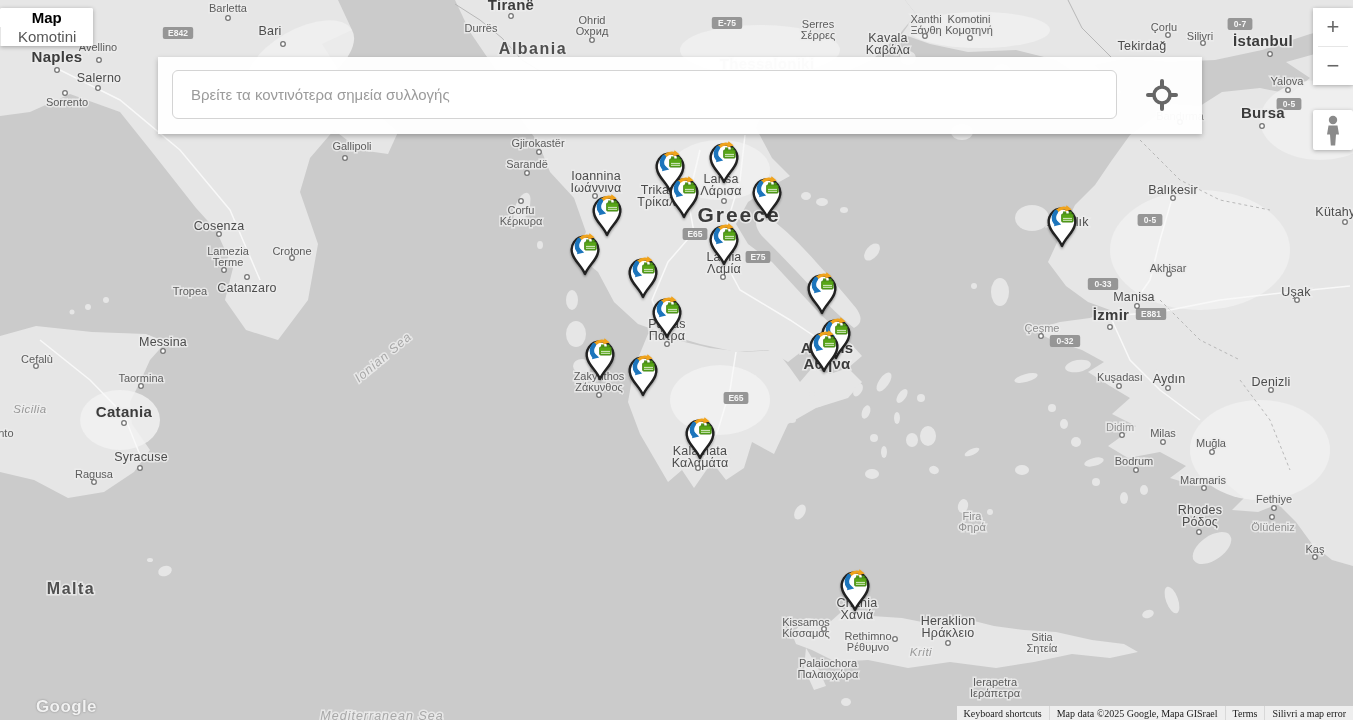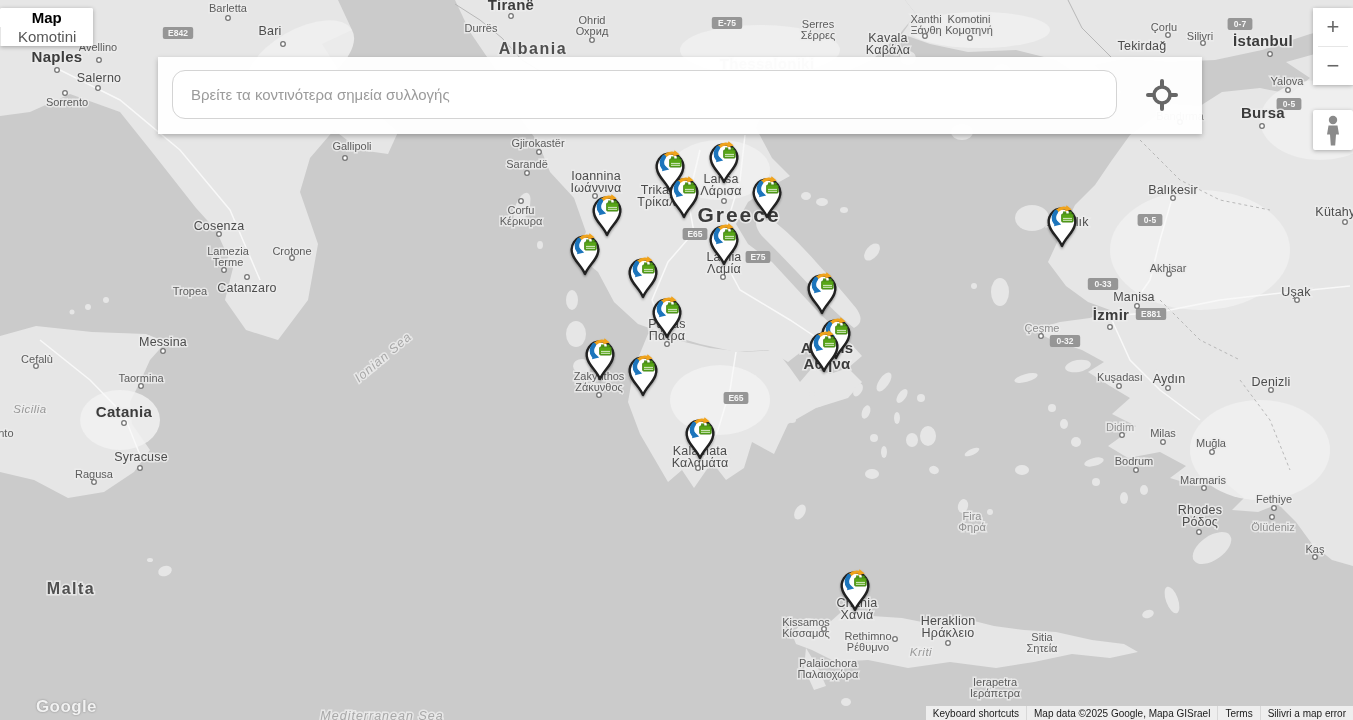--- a/index.html
+++ b/index.html
@@ -11,41 +11,41 @@
   .maptype{position:absolute;left:0;top:8px;z-index:6;display:flex;background:#fff;border-radius:2px;
            box-shadow:0 1px 4px rgba(0,0,0,.3);height:38px;overflow:hidden;flex-direction:column;}
   .maptype button{border:none;background:#fff;height:38px;padding:0 17px;font-size:15px;cursor:pointer;}
   .maptype .sel{font-weight:bold;color:#000;}
   .maptype .unsel{color:#565656;border-left:1px solid #e6e6e6;}
 
   
   .search-panel{position:absolute;left:158px;top:57px;width:1044px;height:77px;z-index:5;
                 background:rgba(255,255,255,.95);box-shadow:0 2px 5px rgba(0,0,0,.25);}
   .search-input{position:absolute;left:14px;top:13px;width:945px;height:49px;border:1px solid #d4d4d4;
-                border-radius:13px;font-size:15px;color:#333;padding:0 18px;outline:none;background:#fff;}
+                border-radius:6px;font-size:15px;color:#333;padding:0 18px;outline:none;background:#fff;}
   .search-input::placeholder{color:#9b9b9b;}
   .locate-btn{position:absolute;left:986px;top:20px;width:36px;height:36px;border:none;background:transparent;
               cursor:pointer;padding:0;}
 
   
   .zoomctl{position:absolute;left:1313px;top:8px;width:40px;z-index:6;background:#fff;border-radius:2px;
            box-shadow:0 1px 4px rgba(0,0,0,.3);display:flex;flex-direction:column;}
   .zoomctl button{border:none;background:#fff;width:40px;height:38px;font-size:22px;color:#666;cursor:pointer;line-height:38px;padding:0;}
   .zoomctl .zdiv{height:1px;background:#e6e6e6;margin:0 5px;}
   .pegman-btn{position:absolute;left:1313px;top:110px;width:40px;height:40px;z-index:6;background:#fff;border:none;
               border-radius:2px;box-shadow:0 1px 4px rgba(0,0,0,.3);cursor:pointer;padding:0;}
 
   
   .glogo{position:absolute;left:8px;bottom:3px;z-index:6;font-size:17px;font-weight:bold;color:#f2f2f2;
          letter-spacing:.4px;text-shadow:0 0 2px rgba(110,110,110,.8);margin-left:28px;}
 
   
   .attrib{position:absolute;right:0;bottom:0;z-index:6;display:flex;height:14px;align-items:center;
           font-size:10px;color:#1a1a1a;}
-  .attrib span{background:rgba(245,245,245,.85);padding:1px 7px;height:14px;line-height:13px;white-space:nowrap;}
+  .attrib span{background:rgba(245,245,245,.85);padding:1px 7px;height:14px;line-height:13px;white-space:nowrap;font-family:Liberation Serif, serif;}
   .attrib span + span{border-left:1px solid #d8d8d8;}
   .attrib .lnk{cursor:pointer;}
 </style>
 </head>
 <body>
 
 <div id="stage">
 
   <svg id="map-svg" width="1353" height="720" viewBox="0 0 1353 720">
     <defs>

